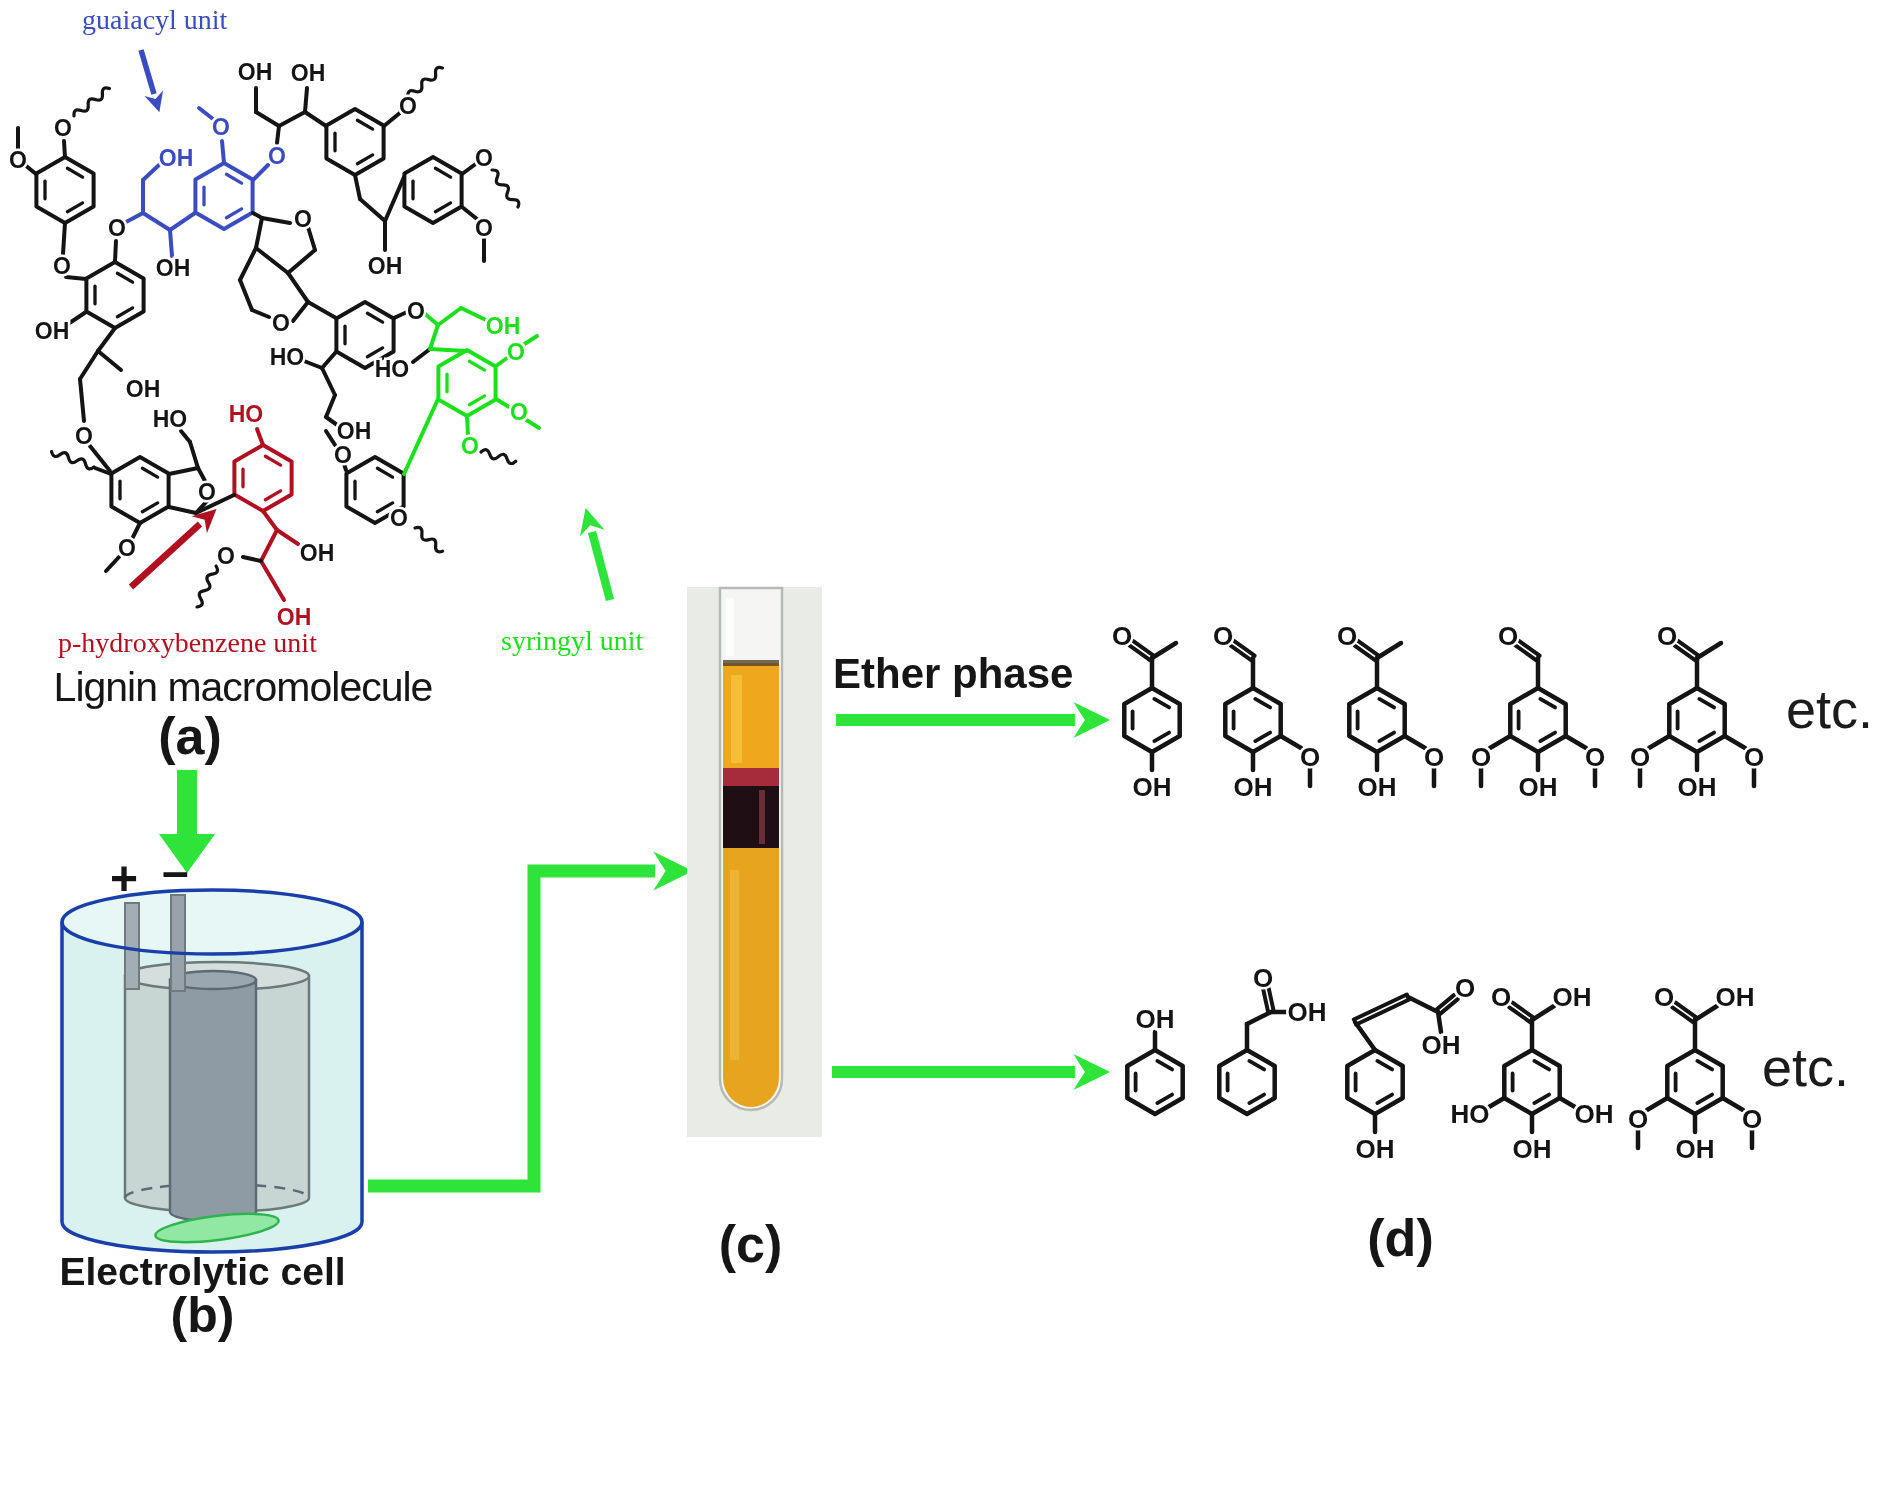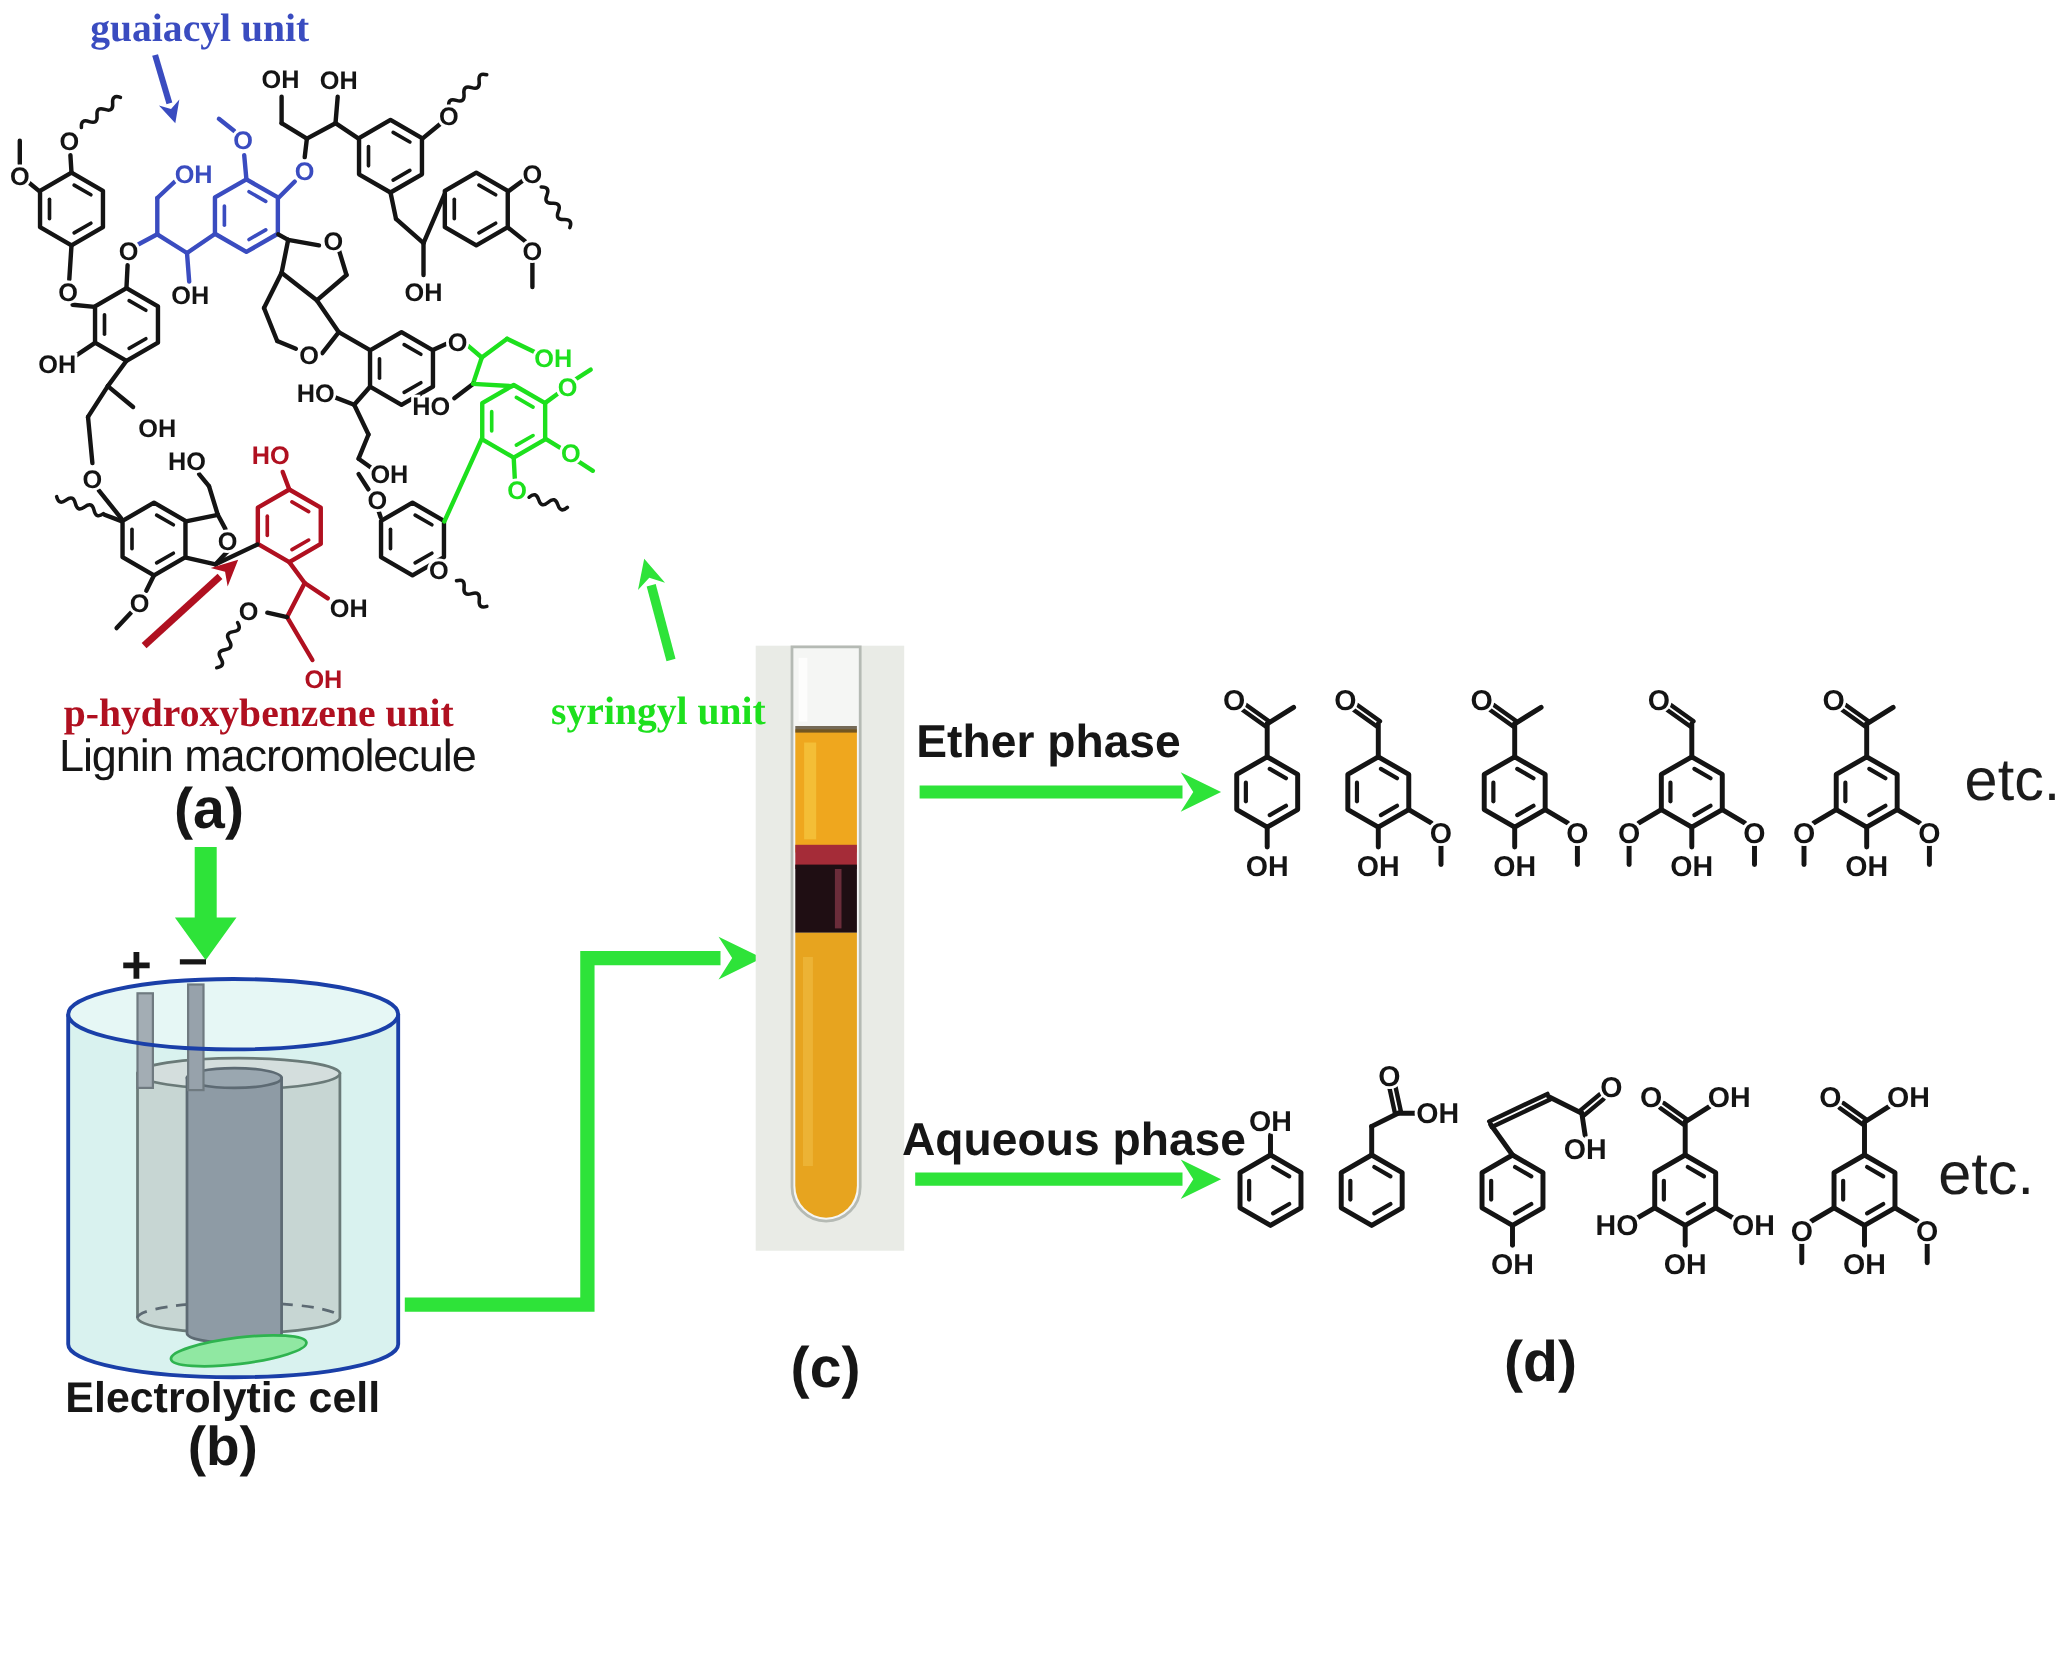--- a/index.html
+++ b/index.html
@@ -8,21 +8,21 @@
     --syringyl-green:#1de01d;
     --arrow-green:#2ee339;
     --bond-black:#141414;
     --beaker-blue:#1a3fa8;
   }
   html,body{margin:0;padding:0;background:#ffffff;}
   #stage{position:relative;width:1883px;height:1512px;background:#ffffff;overflow:hidden;
          font-family:"Liberation Sans",sans-serif;}
   #art{position:absolute;left:0;top:0;}
   .lbl{position:absolute;white-space:nowrap;color:#161616;}
-  .serifU{font-family:"Liberation Serif",serif;font-weight:700;font-size:36px;}
+  .serifU{font-family:"Liberation Serif",serif;font-weight:400;font-size:28px;}
   #lbl-guaiacyl{left:82px;top:4px;color:var(--guaiacyl-blue);}
   #lbl-phb{left:16px;top:627px;color:var(--phb-red);margin-left:42px;}
   #lbl-syringyl{left:501px;top:625px;color:var(--syringyl-green);text-align:right;}
   #lbl-lignin{left:28px;top:664px;width:430px;text-align:center;font-weight:400;font-size:41px;letter-spacing:-1px;}
   #tag-a{left:130px;top:706px;width:120px;text-align:center;font-weight:700;font-size:52px;}
   #lbl-plus{left:110px;top:851px;font-weight:700;font-size:48px;}
   #lbl-minus{left:162px;top:844px;font-weight:700;font-size:48px;}
   #lbl-cell{left:25px;top:1250px;width:355px;text-align:center;font-weight:700;font-size:39px;}
   #tag-b{left:140px;top:1286px;width:125px;text-align:center;font-weight:700;font-size:50px;}
   #tag-c{left:693px;top:1214px;width:115px;text-align:center;font-weight:700;font-size:52px;}
@@ -472,16 +472,15 @@
 <div class="lbl serifU" id="lbl-syringyl">syringyl unit</div>
 <div class="lbl" id="lbl-lignin">Lignin macromolecule</div>
 <div class="lbl" id="tag-a">(a)</div>
 <div class="lbl" id="lbl-plus">+</div>
 <div class="lbl" id="lbl-minus">–</div>
 <div class="lbl" id="lbl-cell">Electrolytic cell</div>
 <div class="lbl" id="tag-b">(b)</div>
 <div class="lbl" id="tag-c">(c)</div>
 <div class="lbl" id="tag-d">(d)</div>
 <div class="lbl" id="lbl-ether">Ether phase</div>
-<div class="lbl" id="lbl-aq">Aqueous phase</div>
 <div class="lbl" id="etc-ether">etc.</div>
 <div class="lbl" id="etc-aq">etc.</div>
 </div>
 
 </body></html>

